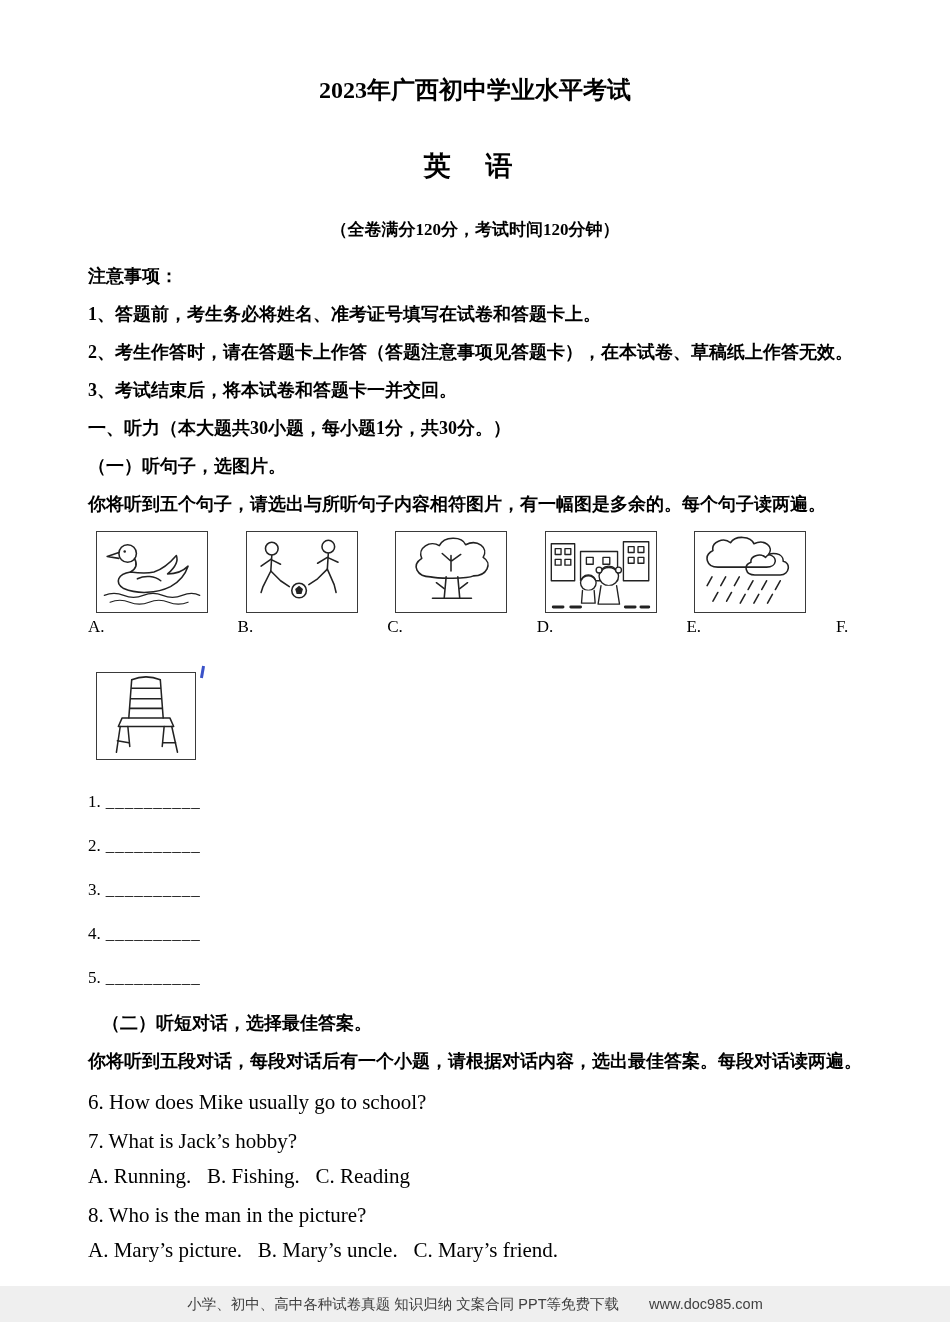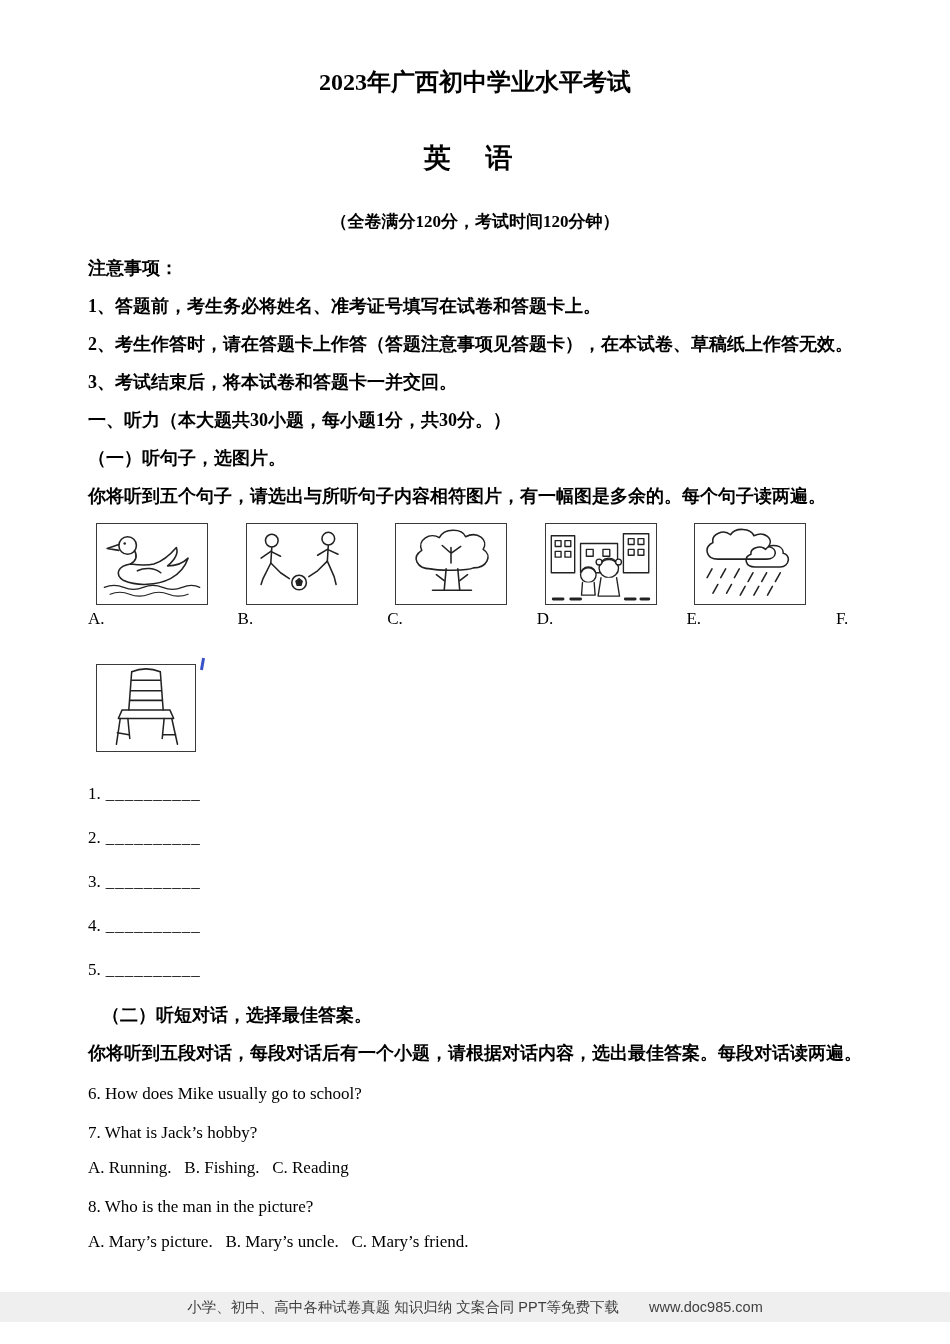--- a/index.html
+++ b/index.html
@@ -1,19 +1,19 @@
 <!DOCTYPE html>
 <html><head>
 <meta charset="utf-8">
 <style>
   * { box-sizing: border-box; }
   html, body { margin: 0; padding: 0; background: #ffffff; }
   body { font-family: "Liberation Serif", "DejaVu Serif", serif; color: #000; }
   .page { position: relative; width: 950px; height: 1344px; margin: 0 auto; background: #fff; overflow: hidden; }
-  .content { padding: 66px 88px 0 88px; }
+  .content { padding: 66px 88px 0 88px; margin-top: 8px; }
 
   .title { text-align: center; font-size: 24px; font-weight: bold; margin: 0; }
   .subject { text-align: center; font-size: 27px; font-weight: bold; letter-spacing: 14px; margin-top: 42px; }
   .exam-info { text-align: center; font-size: 17px; font-weight: bold; margin-top: 34px; }
 
   .zh { font-size: 18px; font-weight: bold; line-height: 30px; margin: 8px 0; }
   .zh.first { margin-top: 20px; }
   .zh.indent { padding-left: 14px; }
 
   .pic-row { display: flex; justify-content: space-between; align-items: flex-start; margin-top: 12px; }
@@ -27,24 +27,24 @@
 
   .chair-wrap { position: relative; width: max-content; margin-top: 34px; }
   .chair-box { width: 100px; height: 88px; }
   .blue-mark { position: absolute; right: -8px; top: -6px; width: 3px; height: 12px;
                background: #3a52c8; transform: rotate(10deg); }
 
   .blanks-row { display: flex; gap: 24px; margin-top: 32px; font-size: 17px; flex-direction: column; }
   .blank .num { margin-right: 5px; }
   .blank .uline { letter-spacing: 1px; }
 
-  .en { font-size: 17px; font-weight: normal; line-height: 26px; margin: 9px 0; white-space: pre-wrap; }
+  .en { font-size: 21px; font-weight: normal; line-height: 26px; margin: 9px 0; white-space: pre-wrap; }
   .en.q { margin-top: 13px; }
 
-  .footer { position: absolute; left: 0; right: 0; bottom: 22px; height: 30px; background: #efefef;
+  .footer { position: absolute; left: 0; right: 0; bottom: 22px; height: 36px; background: #efefef;
             display: flex; align-items: center; justify-content: center; gap: 30px;
             font-size: 14.5px; color: #3f3f3f; font-family: "Liberation Sans", "DejaVu Sans", sans-serif; }
 </style>
 </head>
 <body>
 
 <div class="page">
   <div class="content">
 
     <div class="title">2023年广西初中学业水平考试</div>

